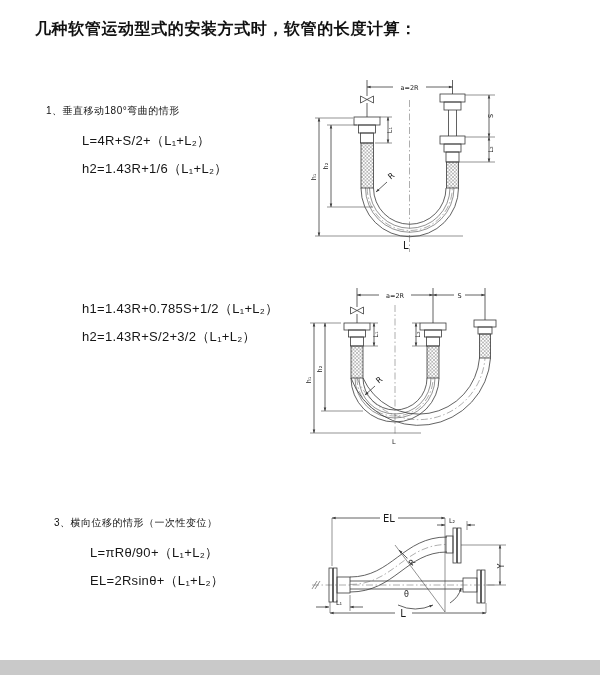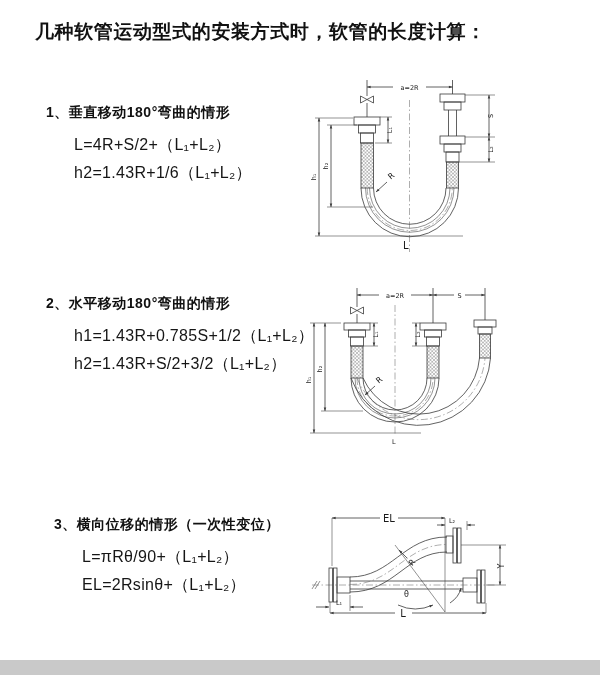--- a/index.html
+++ b/index.html
@@ -1,26 +1,26 @@
 <!DOCTYPE html>
 <html><head>
 <meta charset="utf-8">
 <style>
   html,body{margin:0;padding:0}
   body{
     width:600px;height:675px;background:#ffffff;position:relative;overflow:hidden;
     font-family:"Liberation Sans",sans-serif;color:#111;
   }
-  .doc-title{position:absolute;left:35px;top:19px;font-size:19px;font-weight:600;letter-spacing:.6px;white-space:nowrap}
+  .doc-title{position:absolute;left:35px;top:19px;font-size:16px;font-weight:600;letter-spacing:.6px;white-space:nowrap}
   .sec{position:absolute}
   #sec1{left:46px;top:104px}
   #sec2{left:46px;top:295px}
   #sec3{left:54px;top:516px}
-  .sec-heading{font-size:14px;font-weight:700;letter-spacing:.5px;margin-bottom:9px;white-space:nowrap}
-  .formula{font-size:16px;margin-left:28px;line-height:28px;letter-spacing:.3px;white-space:nowrap;color:#161616}
+  .sec-heading{font-size:10px;font-weight:400;letter-spacing:.5px;margin-bottom:9px;white-space:nowrap}
+  .formula{font-size:13px;margin-left:36px;line-height:28px;letter-spacing:.3px;white-space:nowrap;color:#161616}
   svg.diag{position:absolute;overflow:visible}
   #diag1{left:313px;top:72px}
   #diag2{left:308px;top:283px}
   #diag3{left:300px;top:505px}
   .st{stroke:#3a3a3a;stroke-width:.8;fill:none;stroke-linecap:butt}
   .thin{stroke:#4a4a4a;stroke-width:.6;fill:none}
   .cl{stroke:#6a6a6a;stroke-width:.55;fill:none;stroke-dasharray:7 2.5 1.5 2.5}
   .braid{fill:url(#hatchA);stroke:#3a3a3a;stroke-width:.8}
   .braid2{fill:url(#hatchB);stroke:#3a3a3a;stroke-width:.8}
   .dl{font-family:"DejaVu Sans",sans-serif;font-size:6.5px;fill:#222;stroke:none}
@@ -104,21 +104,20 @@
     <line class="st" x1="176" y1="65" x2="176" y2="90" marker-start="url(#arrA)" marker-end="url(#arrA)"></line>
     <text class="dl" transform="rotate(-90 180 77.5)" x="180" y="77.5" text-anchor="middle">L₂</text>
 
     <text class="dlm" transform="rotate(-40 80 106)" x="80" y="106" text-anchor="middle">R</text>
     <line class="st" x1="74" y1="110" x2="63" y2="120" marker-end="url(#arrA)"></line>
 
     <text class="dlL" x="90" y="177">L</text>
   </svg>
 
   <section class="sec" id="sec2">
-    <div class="sec-heading">2、水平移动180°弯曲的情形</div>
     <div class="formula">h1=1.43R+0.785S+1/2（L₁+L₂）</div>
     <div class="formula">h2=1.43R+S/2+3/2（L₁+L₂）</div>
   </section>
 
   <svg class="diag" id="diag2" width="292" height="167" viewBox="0 0 292 167">
     <defs>
       <marker id="arrB" viewBox="0 0 10 10" refX="10" refY="5" markerWidth="8.5" markerHeight="4.5" orient="auto-start-reverse">
         <path d="M0,1.5 L10,5 L0,8.5 Z" fill="#3a3a3a"></path>
       </marker>
       <pattern id="hatchB" width="3.5" height="3.5" patternUnits="userSpaceOnUse">

